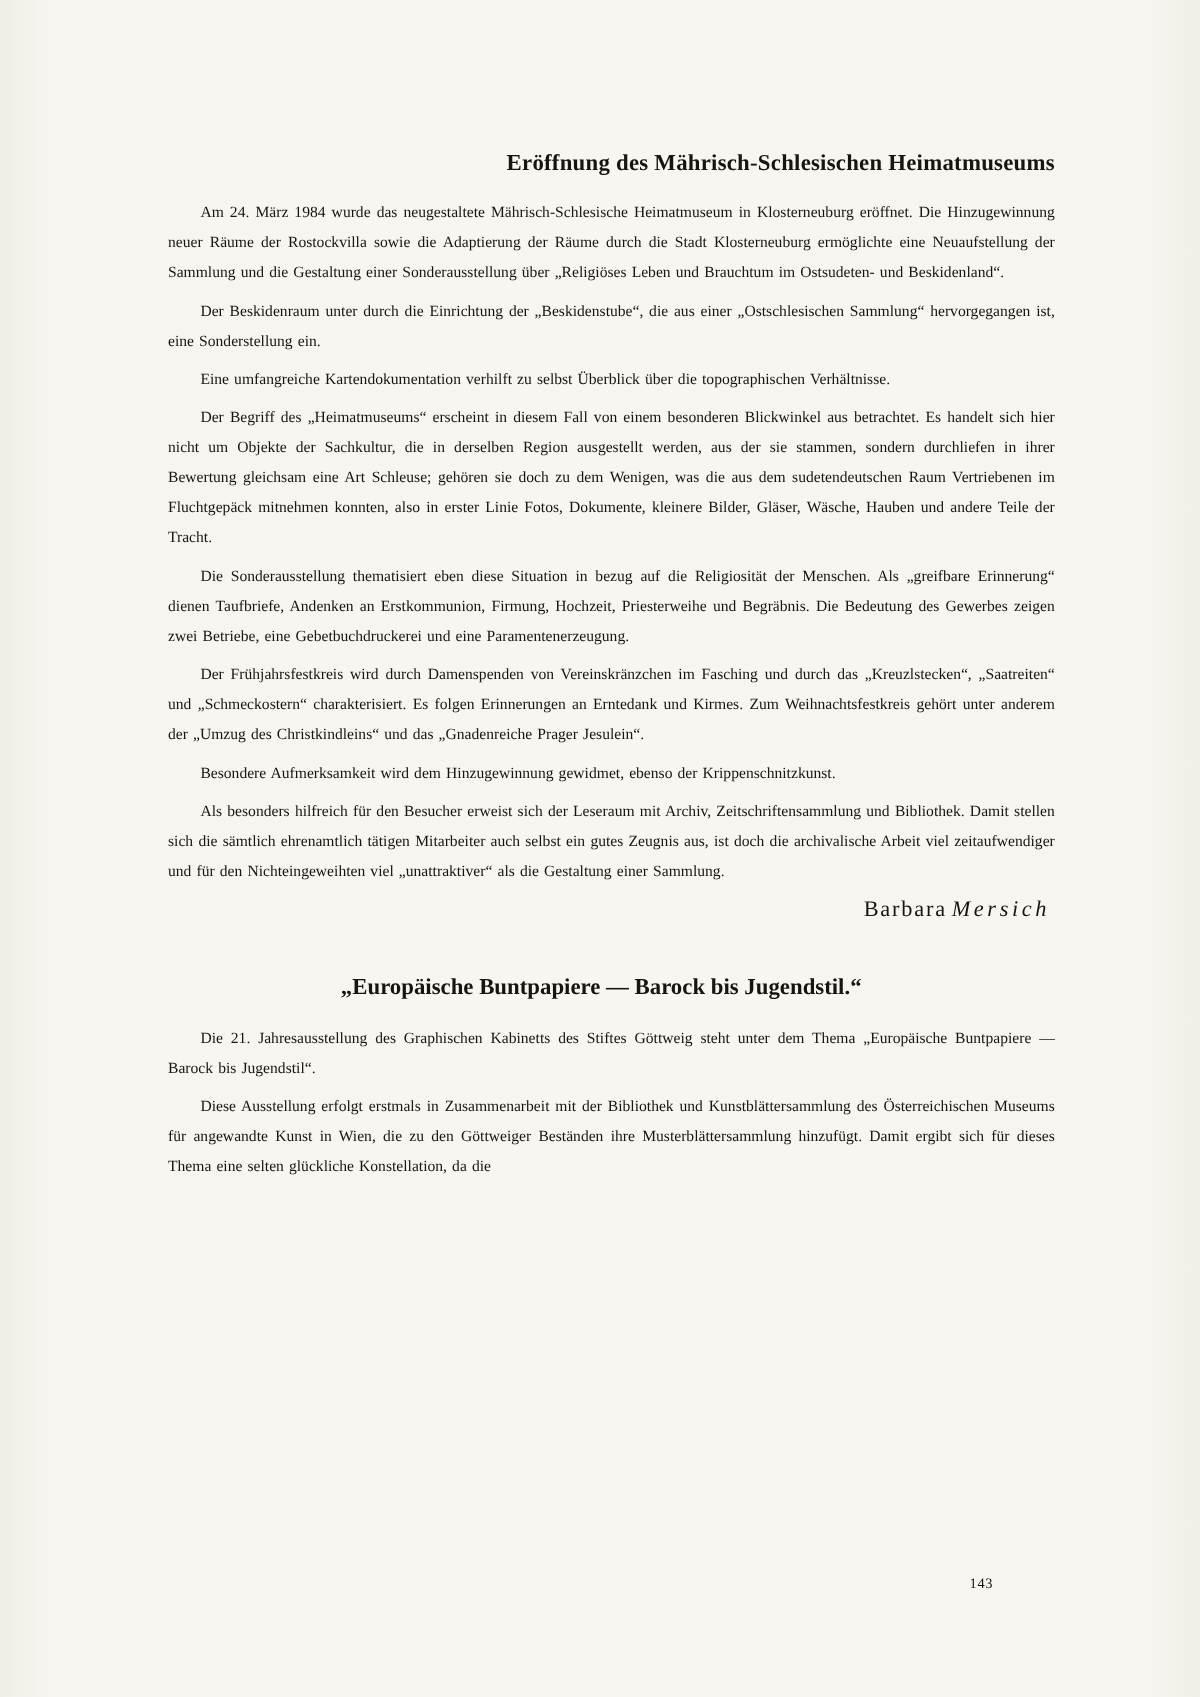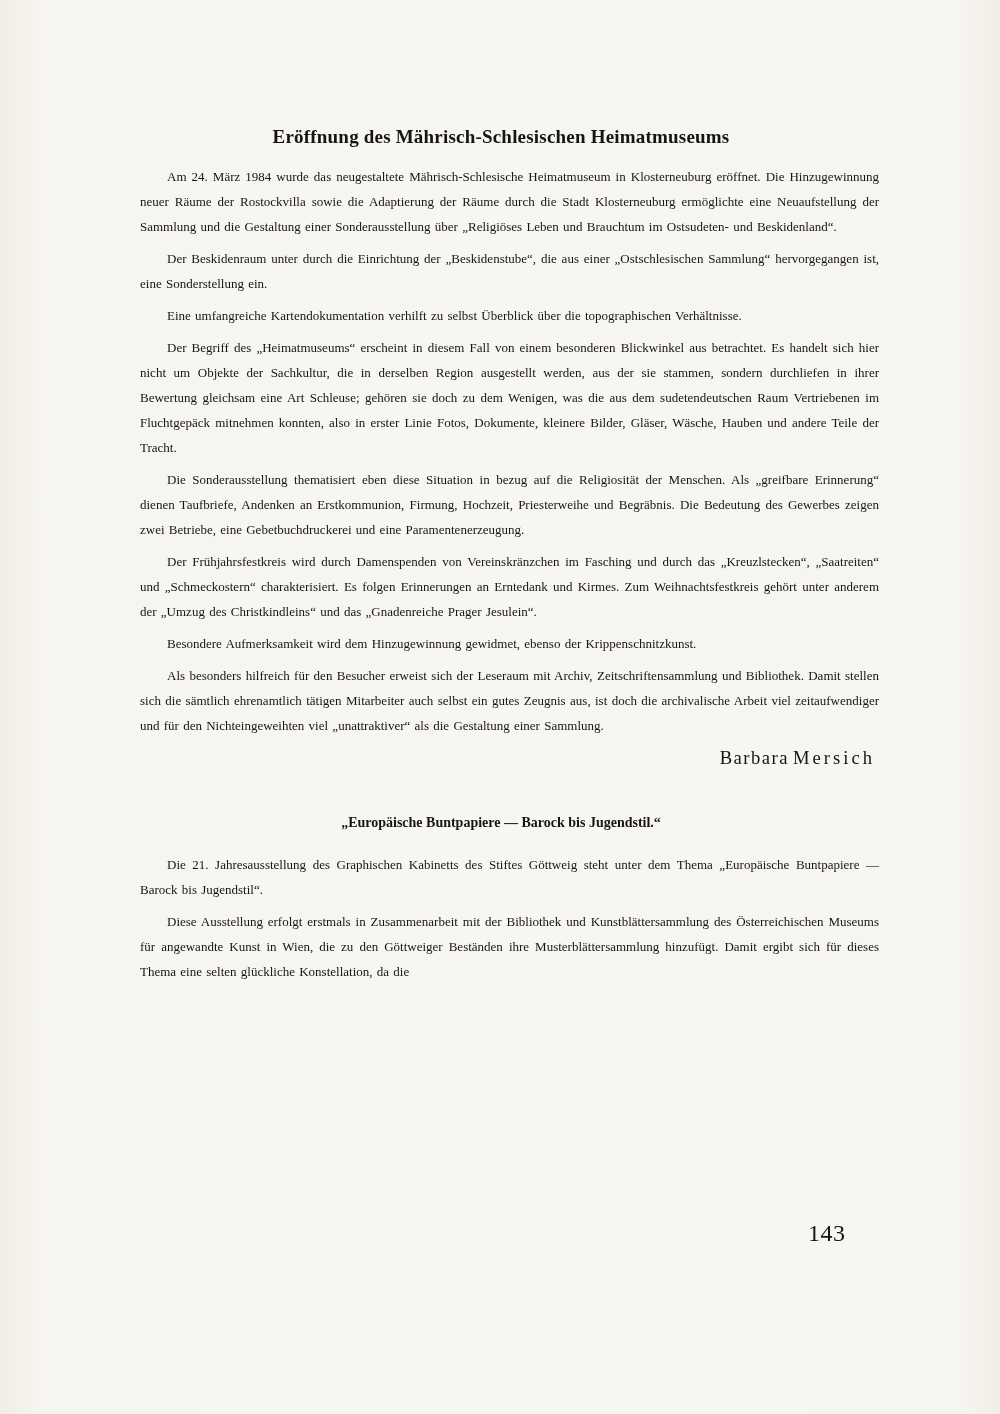--- a/index.html
+++ b/index.html
@@ -18,21 +18,21 @@
   }
   .page {
     position: absolute;
     top: 126px;
     left: 123px;
     width: 756px;
   }
   .article-title {
     font-size: 19px;
     font-weight: bold;
-    text-align: center;
+    text-align: right;
     margin: 0 0 16px 0;
     letter-spacing: 0.2px;
   }
   p.body-par {
     font-size: 13px;
     line-height: 25px;
     margin: 0 0 7px 17px;
     text-align: justify;
     text-indent: 27px;
     word-spacing: 1px;
@@ -42,33 +42,34 @@
     font-size: 18.6px;
     line-height: 25px;
     margin: 6px 4px 0 0;
   }
   .signature .given {
     letter-spacing: 1.5px;
     margin-right: 4px;
   }
   .signature .family {
     letter-spacing: 3px;
+    font-style: italic;
   }
   .article2-title {
-    font-size: 14px;
+    font-size: 19px;
     font-weight: bold;
     text-align: center;
     line-height: 26px;
     margin: 40px 0 16px 0;
   }
   .page-number {
     position: absolute;
-    top: 1220px;
+    top: 1312px;
     left: 808px;
-    font-size: 24px;
+    font-size: 12px;
     letter-spacing: 0.5px;
   }
 </style>
 </head>
 <body>
 
 <div class="page">
 
   <h1 class="article-title">Eröffnung des Mährisch-Schlesischen Heimatmuseums</h1>
 

